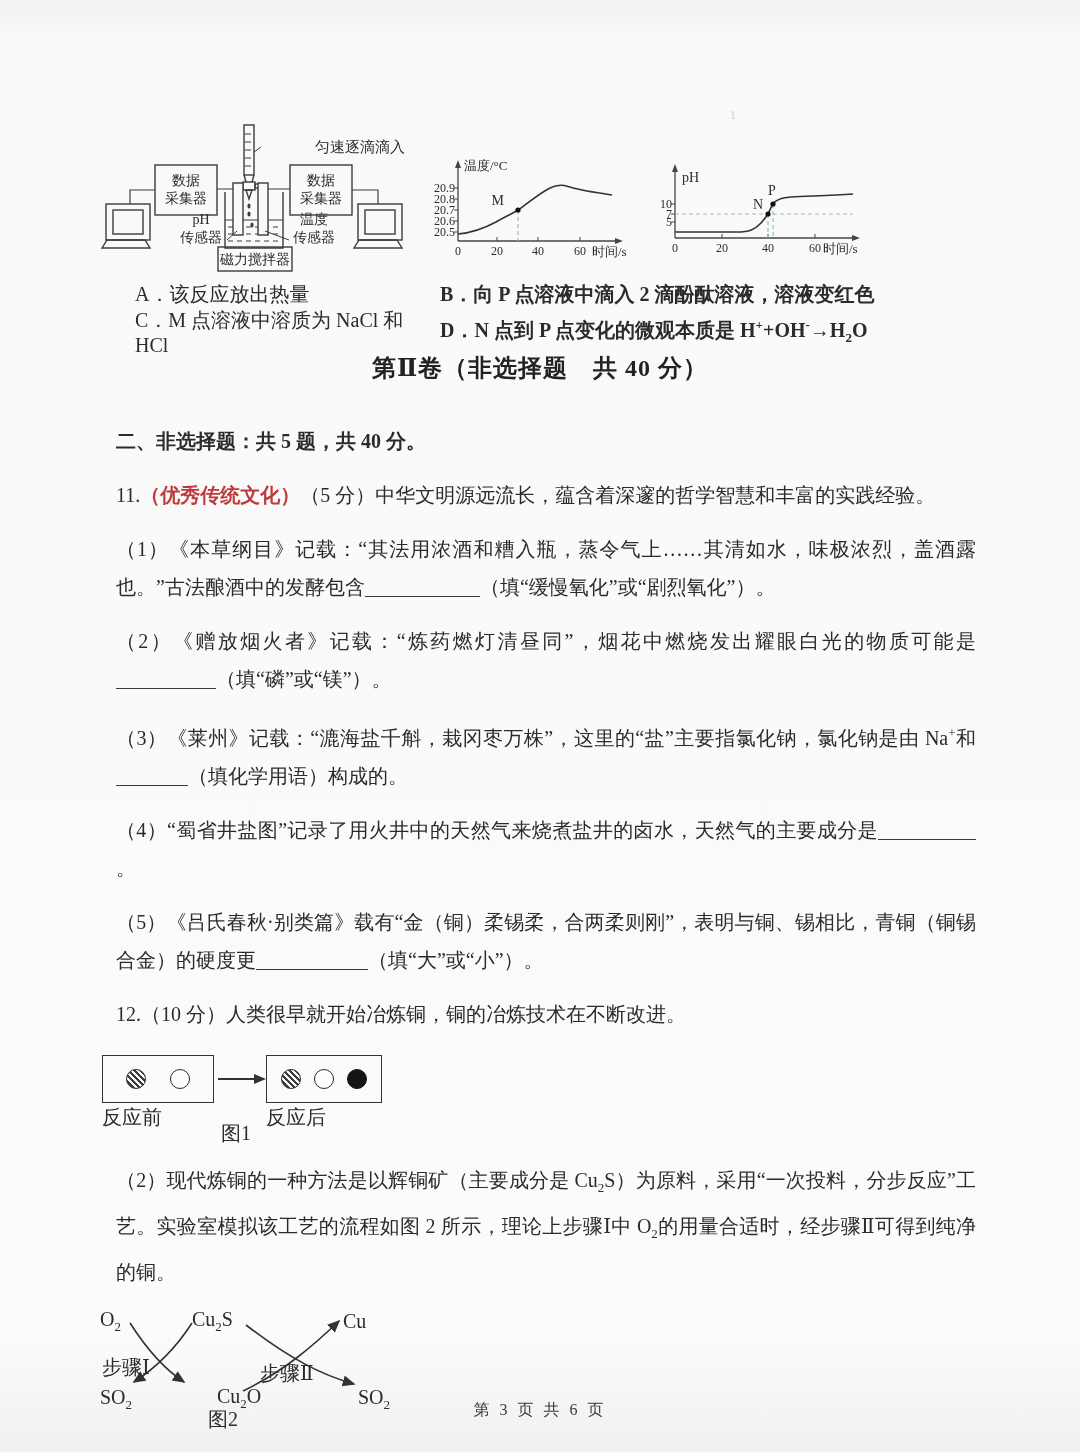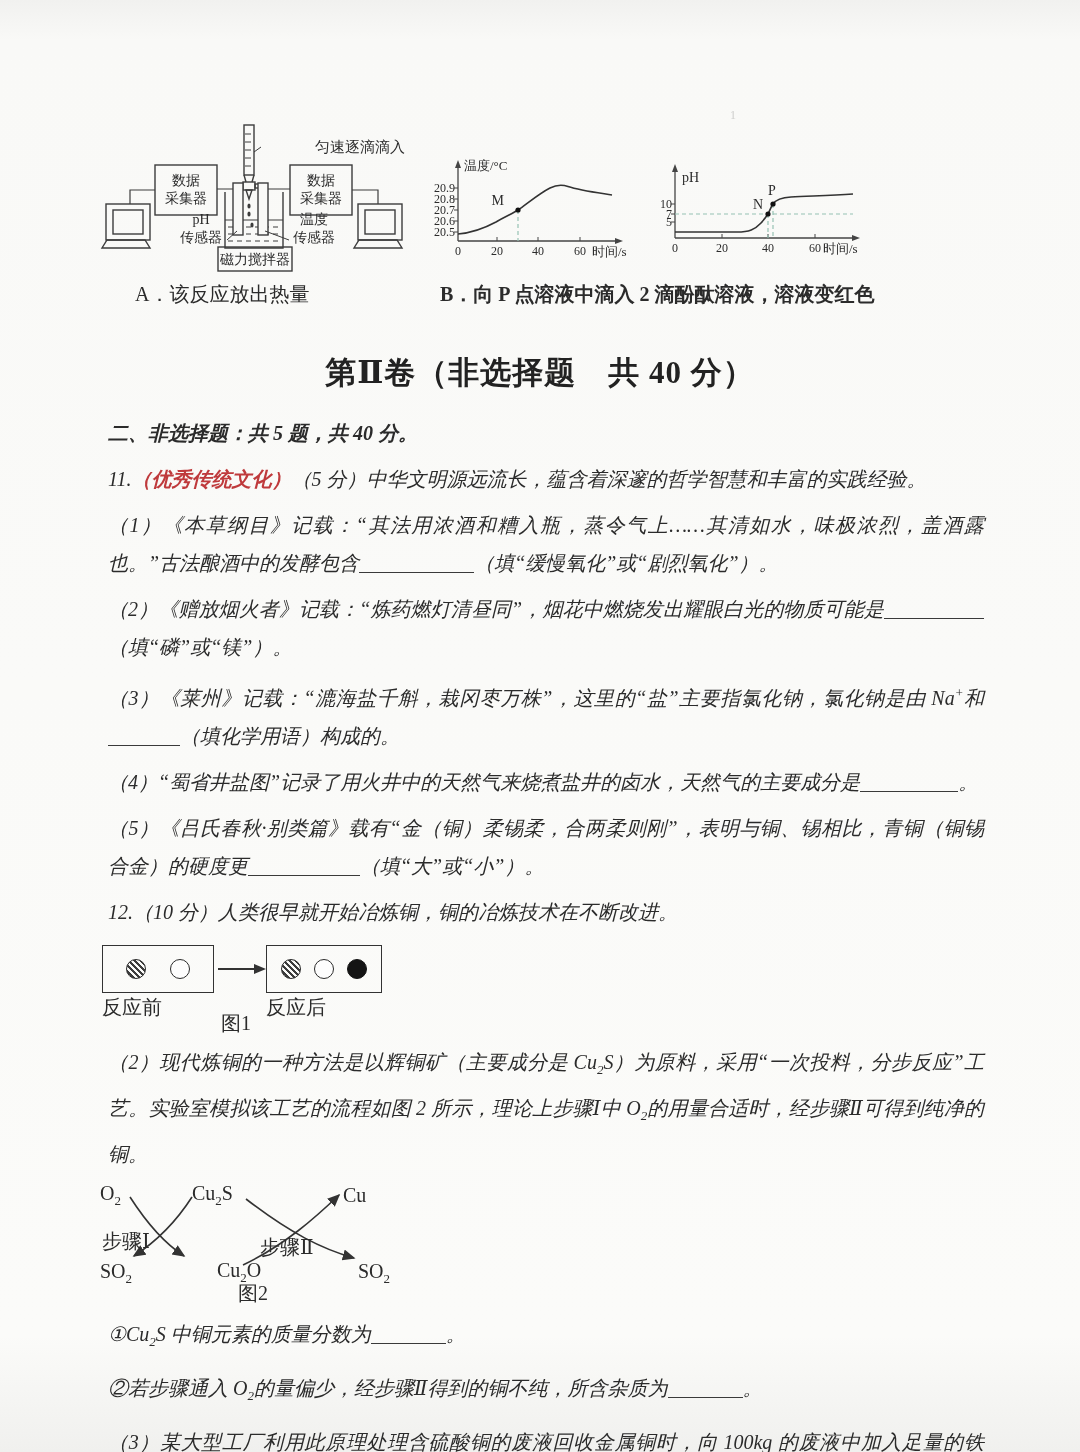--- a/index.html
+++ b/index.html
@@ -17,25 +17,25 @@
   .svg-graph1{left:328px;top:50px;}
   .svg-graph2{left:555px;top:52px;}
   svg text{font-family:"Liberation Serif","DejaVu Serif",serif;fill:#2b2b2b;}
   
   .options{position:absolute;left:100px;top:276px;width:920px;font-size:20px;}
   .opt-row{display:flex;height:37px;align-items:center;}
   .opt-first{width:340px;padding-left:35px;box-sizing:border-box;}
   .opt-second{flex:1;font-weight:bold;}
   
   .part-title{position:absolute;left:0;top:352px;width:1080px;text-align:center;
-    font-size:31px;font-weight:700;letter-spacing:1px;color:#222;}
+    font-size:24px;font-weight:700;letter-spacing:1px;color:#222;}
   
   .flow{position:absolute;left:100px;top:406px;width:892px;font-size:20px;
     line-height:38px;text-align:justify;}
-  .flow p{margin:8px;font-style:italic;}
+  .flow p{margin:16px;}
   .bold{font-weight:700;}
   .red{color:#bf3a3c;font-weight:700;}
   sub,sup{font-size:13px;}
   .blank{display:inline-block;border-bottom:1.6px solid #3a3a3a;height:20px;
     vertical-align:-3px;}
   .ion{display:inline-block;width:18px;height:18px;border-radius:50%;
     vertical-align:-3px;box-sizing:border-box;}
   .ion-oc{border:1.8px solid #2b2b2b;background:#fdfdfd;}
   .ion-fc{background:#141414;border:1.8px solid #141414;}
   .ion-hc{border:1.8px solid #2b2b2b;
@@ -49,21 +49,21 @@
   .fig1-circle{width:20px;height:20px;border-radius:50%;box-sizing:border-box;}
   .fig1-label{position:absolute;top:56px;text-align:left;line-height:24px;}
   .fig1-label.before{left:2px;width:110px;}
   .fig1-label.after{left:166px;width:114px;}
   .fig1-caption{position:absolute;left:76px;top:72px;width:120px;text-align:center;line-height:24px;}
   .fig1-arrow{position:absolute;left:118px;top:23px;}
   
   .fig2{position:relative;height:126px;margin:2px 0 0 0;}
   .fig2 .lbl{position:absolute;line-height:24px;white-space:nowrap;}
   .fig2 svg{position:absolute;left:0;top:0;overflow:visible;}
-  .fig2-caption{position:absolute;left:108px;top:100px;width:60px;text-align:right;line-height:24px;}
+  .fig2-caption{position:absolute;left:108px;top:100px;width:60px;text-align:left;line-height:24px;}
   
   .footer{position:absolute;left:0;top:1400px;width:1080px;text-align:center;
     font-size:16px;color:#3a3a3a;letter-spacing:3px;}
 </style>
 </head>
 <body>
 
 <div class="page">
 
   <span class="corner-mark">1</span>
@@ -198,20 +198,24 @@
         <text x="108" y="54" font-size="14" text-anchor="end">N</text>
         <text x="113" y="40" font-size="14">P</text>
       </g>
     </svg>
   </div>
 
   <div class="options">
     <div class="opt-row">
       <span class="opt-first">A．该反应放出热量</span>
       <span class="opt-second">B．向 P 点溶液中滴入 2 滴酚酞溶液，溶液变红色</span>
+    </div>
+    <div class="opt-row">
+      <span class="opt-first">C．M 点溶液中溶质为 NaCl 和 HCl</span>
+      <span class="opt-second">D．N 点到 P 点变化的微观本质是 H<sup>+</sup>+OH<sup>-</sup>→H<sub>2</sub>O</span>
     </div>
   </div>
 
   <div class="part-title">第Ⅱ卷（非选择题　共 40 分）</div>
 
   <div class="flow">
     <p class="bold">二、非选择题：共 5 题，共 40 分。</p>
 
     <p><span>11.</span><span class="red">（优秀传统文化）</span><span>（5 分）中华文明源远流长，蕴含着深邃的哲学智慧和丰富的实践经验。</span></p>
 
@@ -267,14 +271,15 @@
       <span class="lbl" style="left:85px;top:77px;margin-left:32px;">Cu<sub>2</sub>O</span>
       <span class="lbl" style="left:258px;top:78px;">SO<sub>2</sub></span>
       <span class="fig2-caption">图2</span>
     </div>
 
     <p>①Cu<sub>2</sub>S 中铜元素的质量分数为<span class="blank" style="width: 75px;"></span>。</p>
     <p>②若步骤通入 O<sub>2</sub>的量偏少，经步骤Ⅱ得到的铜不纯，所含杂质为<span class="blank" style="width: 75px;"></span>。</p>
     <p>（3）某大型工厂利用此原理处理含硫酸铜的废液回收金属铜时，向 100kg 的废液中加入足量的铁粉，得到</p>
   </div>
 
+  <div class="footer">第 3 页 共 6 页</div>
 
 </div>
 
 </body></html>

